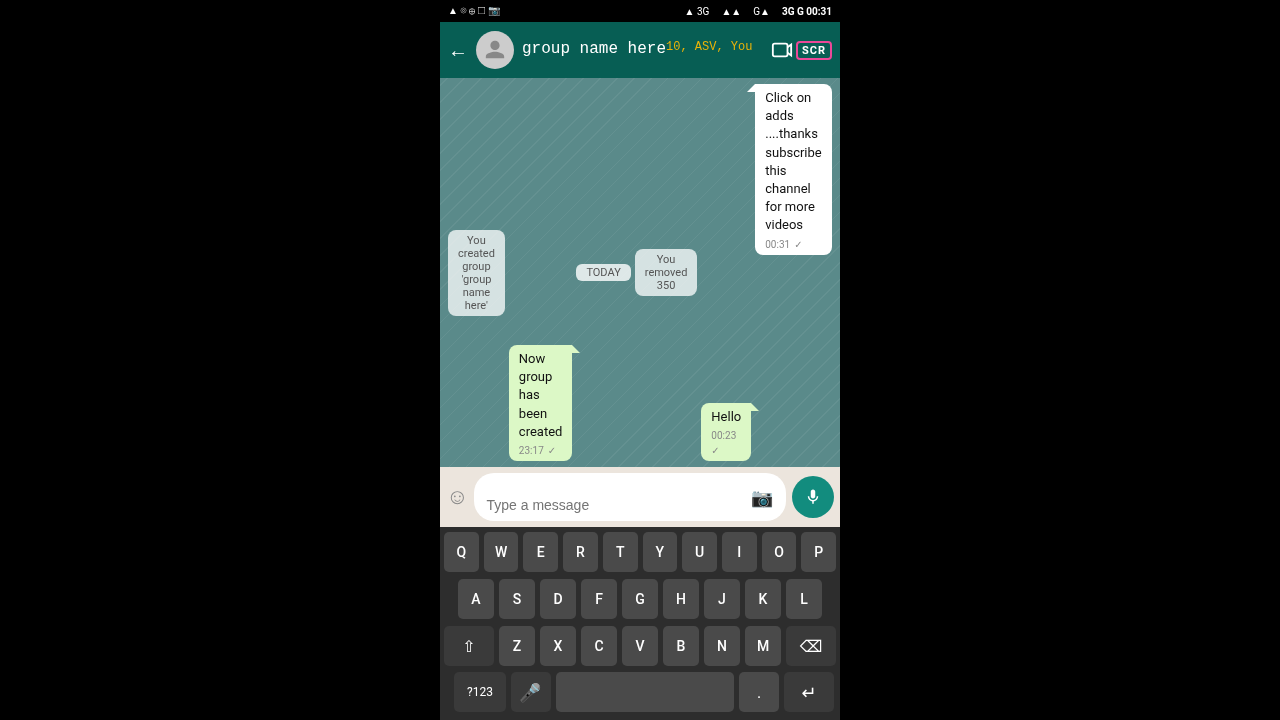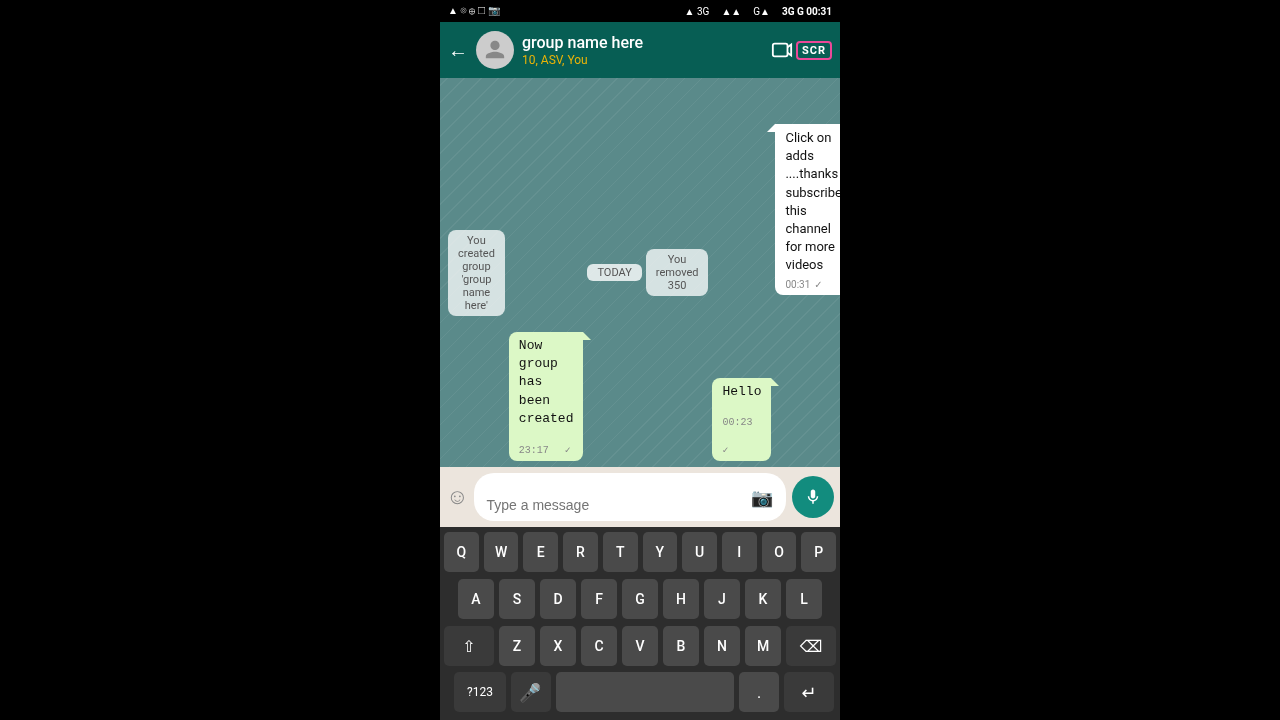--- a/index.html
+++ b/index.html
@@ -78,21 +78,21 @@
       display: flex;
       align-items: center;
       justify-content: center;
       font-size: 16px;
       color: #555;
       flex-shrink: 0;
     }
     .header-info {
       flex: 1;
       display: flex;
-      flex-direction: column;
+      font-family: Liberation Mono, monospace;
     }
     .header-name {
       color: #fff;
       font-size: 16px;
       font-weight: 500;
       line-height: 1.2;
     }
     .header-sub {
       color: #eab308;
       font-size: 12px;
@@ -159,23 +159,22 @@
       border-radius: 8px 0 8px 8px;
       padding: 5px 10px 5px 10px;
       max-width: 75%;
       align-self: flex-end;
       font-size: 13px;
       color: #111;
       position: relative;
       z-index: 1;
       display: flex;
       align-items: flex-end;
-      gap: 16px;
+      gap: 4px;
       flex-wrap: wrap;
-      font-family: Liberation Mono, monospace;
     }
     .bubble-sent::after {
       content: '';
       position: absolute;
       top: 0;
       right: -8px;
       width: 0;
       height: 0;
       border-style: solid;
       border-width: 8px 0 0 8px;
@@ -189,21 +188,20 @@
       padding: 5px 10px 5px 10px;
       max-width: 80%;
       align-self: flex-start;
       font-size: 13px;
       color: #111;
       position: relative;
       z-index: 1;
       display: flex;
       gap: 4px;
       flex-wrap: wrap;
-      margin-top: 40px;
     }
     .bubble-received::before {
       content: '';
       position: absolute;
       top: 0;
       left: -8px;
       width: 0;
       height: 0;
       border-style: solid;
       border-width: 8px 8px 0 0;

